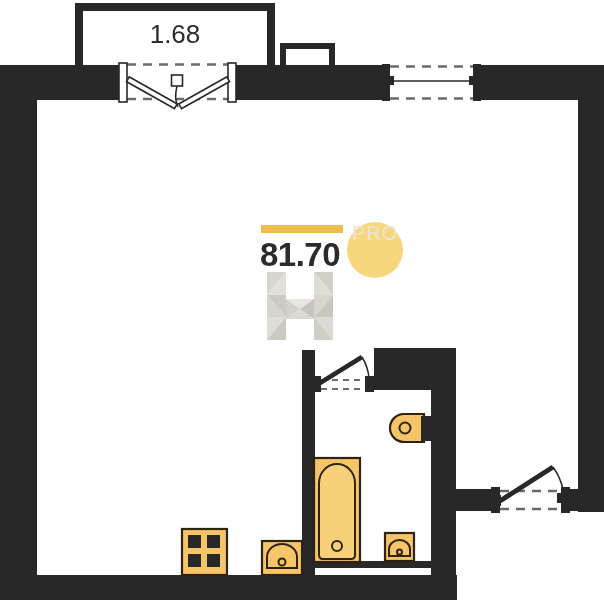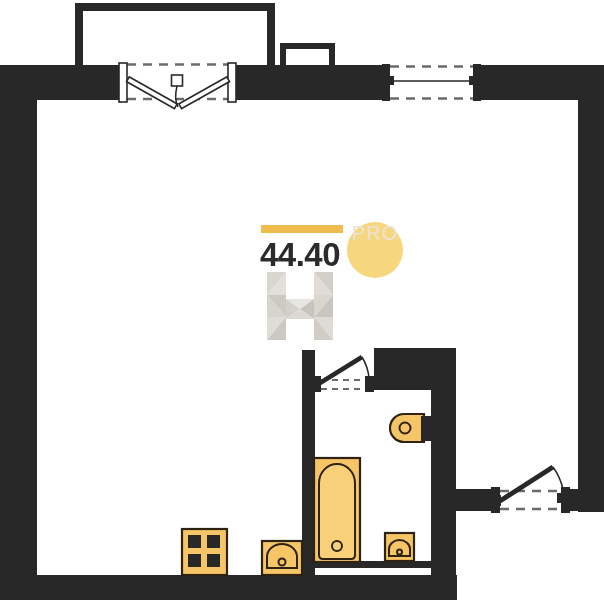--- a/index.html
+++ b/index.html
@@ -122,24 +122,25 @@
       <circle class="fixl" cx="399.5" cy="552" r="2.5"></circle>
     </g>
 
     <g>
       <path class="fixt" d="M424,414 L404,414 A14,14 0 0 0 404,442 L424,442 Z"></path>
       <circle class="fixl" cx="405" cy="428" r="5.5"></circle>
       <rect class="sw" x="421" y="416" width="11" height="25"></rect>
     </g>
   </svg>
 
+  <div id="balcony-label" class="label">1.68</div>
 
   <div id="brand-bar"></div>
 
-  <div id="area-label" class="label">44.40</div>
+  <div id="area-label" class="label">81.70</div>
 
   <div id="pro-badge">
     <span>PRO</span>
   </div>
 
   <svg id="h-watermark" viewBox="0 0 66 68">
     <polygon points="0,0 19,0 0,23" fill="#d9d5cf"></polygon>
     <polygon points="19,0 19,23 0,23" fill="#e3e0db"></polygon>
     <polygon points="0,23 19,23 19,45" fill="#cdc9c3"></polygon>
     <polygon points="0,23 19,45 0,45" fill="#d7d3cd"></polygon>

